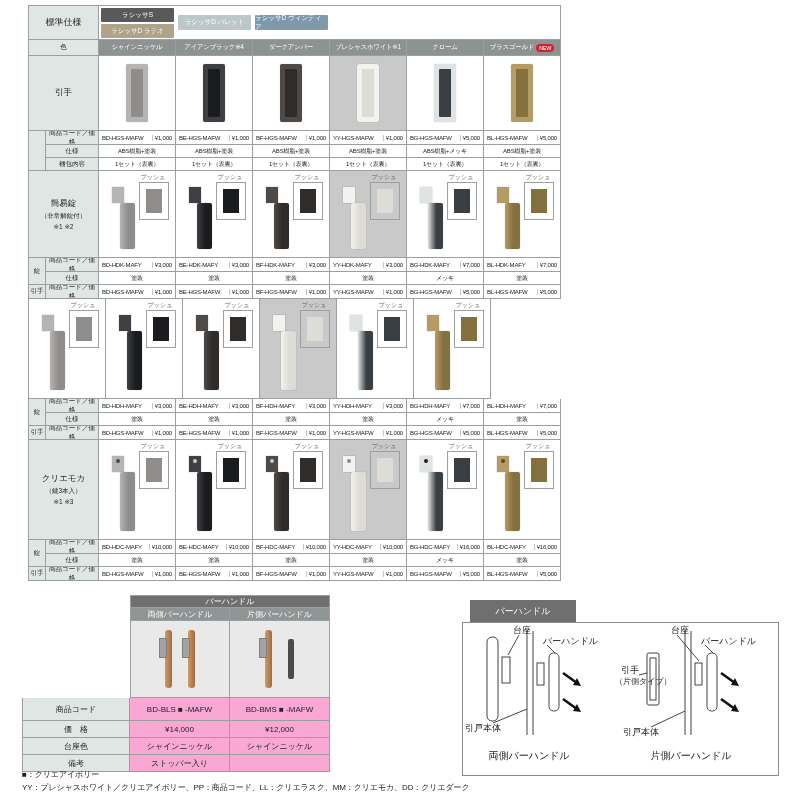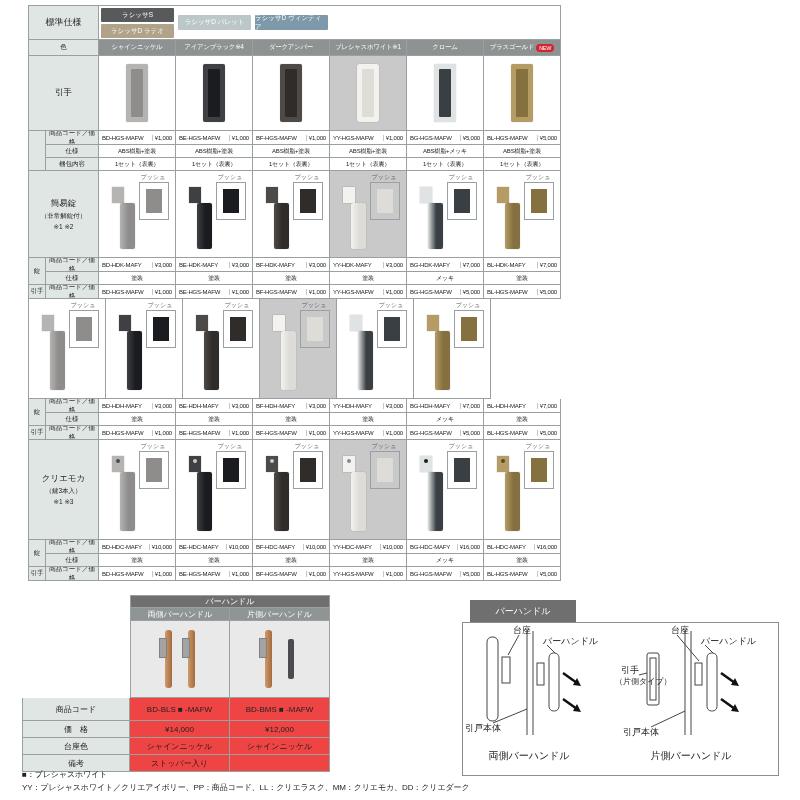--- a/index.html
+++ b/index.html
@@ -31,21 +31,21 @@
   .lk-sq{position:absolute;left:13px;top:16px;width:12px;height:16px;box-shadow:0 0 1px rgba(0,0,0,.4);}
   .lk-dot{position:absolute;left:4px;top:3px;width:4px;height:4px;border-radius:50%;}
   .lk-pushlabel{position:absolute;right:5px;top:2px;width:34px;text-align:center;font-size:6px;color:#555;}
   .lk-box{position:absolute;right:6px;top:11px;width:30px;height:38px;border:1px solid #9aa0a0;
           display:flex;align-items:center;justify-content:center;box-sizing:border-box;}
   .lk-plate{width:16px;height:24px;}
   .lk-handle{position:absolute;left:21px;bottom:8px;width:15px;border-radius:2px;box-shadow:0 0 1px rgba(0,0,0,.4);}
   
   .bt{position:absolute;left:22px;top:595px;}
   .btr{display:flex;}
-  .bc{box-sizing:border-box;display:flex;align-items:center;justify-content:center;font-size:8px;background:#ef4444;
+  .bc{box-sizing:border-box;display:flex;align-items:center;justify-content:center;font-size:8px;background:#f9a8d4;
       border-right:1px solid #9aa0a0;border-bottom:1px solid #9aa0a0;}
   .bl{border-left:1px solid #9aa0a0;}
   .btop{border-top:1px solid #9aa0a0;}
   .bw108{width:108px}.bw100{width:100px}.bw200{width:200px}
   .blank{border:none;background:transparent;}
   .bhdr{background:#6f6f6f;color:#fff;font-size:8px;}
   .bsub{background:#8f9494;color:#fff;font-size:8px;}
   .blab{background:#e0e6e4;}
   .bimg{background:#e9e9e9;}
   .handpair{display:flex;gap:16px;align-items:center;}
@@ -628,21 +628,21 @@
     <div class="bc bw100">シャインニッケル</div>
     <div class="bc bw100">シャインニッケル</div>
   </div>
   <div class="btr" style="height:17px">
     <div class="bc bw108 blab bl">備考</div>
     <div class="bc bw100">ストッパー入り</div>
     <div class="bc bw100"></div>
   </div>
 </div>
 
-<div class="fn" style="top:769px">■：プレシャスホワイト</div>
+<div class="fn" style="top:769px">■：クリエアイボリー</div>
 <div class="fn" style="top:782px">YY：プレシャスホワイト／クリエアイボリー、PP：商品コード、LL：クリエラスク、MM：クリエモカ、DD：クリエダーク</div>
 
 <div class="ptab">バーハンドル</div>
 <div class="panel">
   <svg width="313" height="150" viewBox="0 0 313 150">
 
     <g stroke="#444" fill="none" stroke-width="1">
       <line x1="64" y1="8" x2="64" y2="112"></line>
       <line x1="70" y1="8" x2="70" y2="112"></line>
       <rect x="24" y="14" width="11" height="84" rx="5" fill="#fff"></rect>

